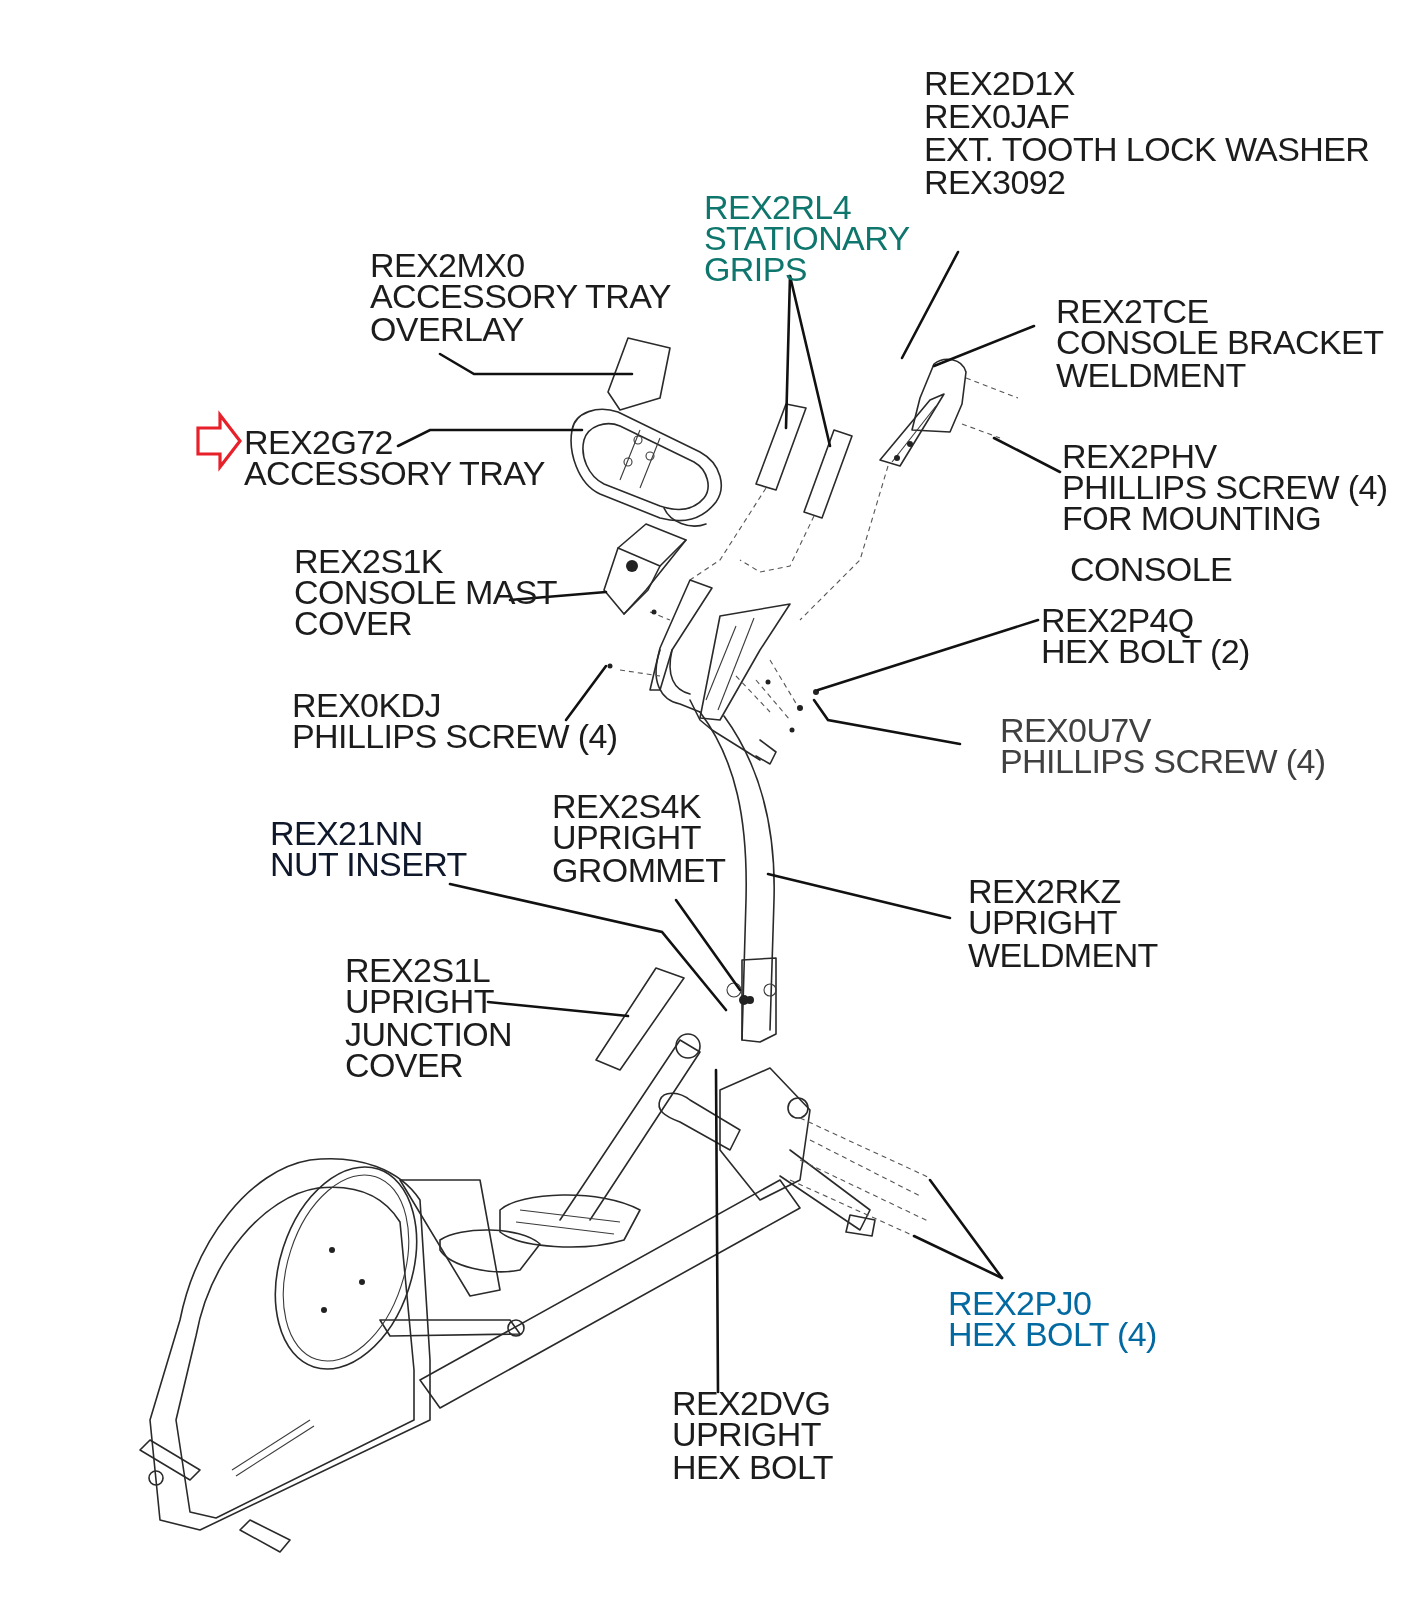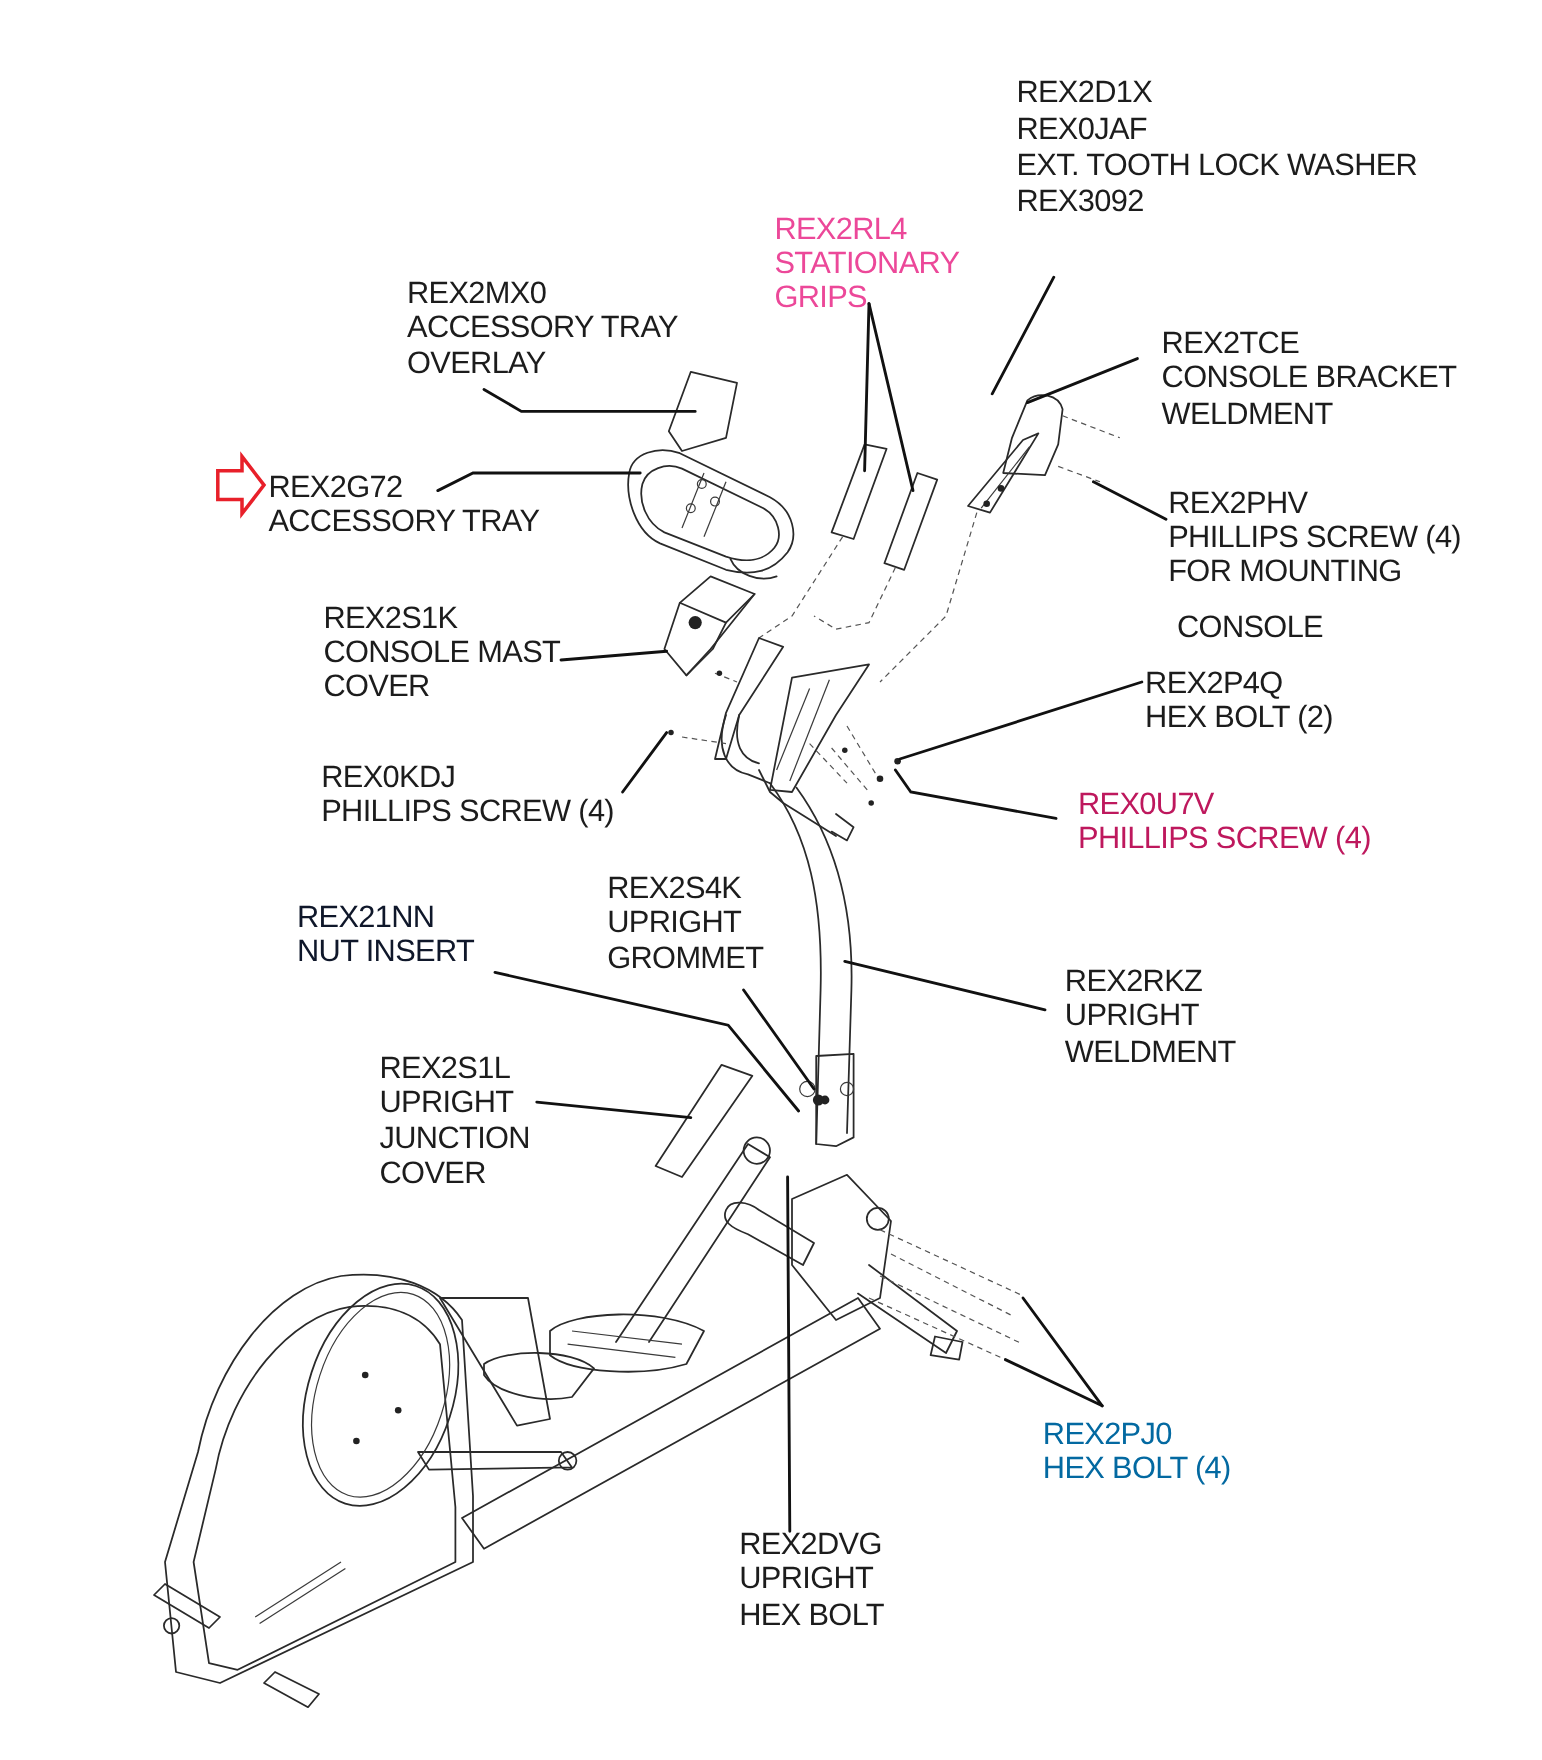--- a/index.html
+++ b/index.html
@@ -1,21 +1,21 @@
 <!DOCTYPE html>
 <html><head>
   <meta charset="utf-8">
   <style>
     html, body { margin: 0; padding: 0; background: #ffffff; }
     body { width: 1402px; height: 1600px; position: relative; overflow: hidden; }
     #canvas { position: absolute; left: 0; top: 0; width: 1402px; height: 1600px; }
     .label {
       position: absolute;
       font-family: "Liberation Sans", sans-serif;
-      font-size: 28px;
+      font-size: 34px;
       line-height: 31px;
       color: #1c1c1c;
       letter-spacing: -0.6px;
       white-space: nowrap;
       text-transform: uppercase;
     }
     .label .ln { display: block; }
     .label .ln.gap { margin-top: 2px; }
     svg .part { fill: none; stroke: #2a2a2a; stroke-width: 1.6; stroke-linejoin: round; stroke-linecap: round; }
     svg .thin { fill: none; stroke: #3a3a3a; stroke-width: 1.1; }
@@ -172,21 +172,21 @@
   </g>
 </svg>
 
 <div class="label" style="left: 924px; top: 68px; color: rgb(28, 28, 28);">
   <span class="ln">REX2D1X</span>
   <span class="ln gap">REX0JAF</span>
   <span class="ln gap">EXT. TOOTH LOCK WASHER</span>
   <span class="ln gap">REX3092</span>
 </div>
 
-<div class="label" style="left: 704px; top: 192px; color: #ec4899;">
+<div class="label" style="left: 704px; top: 192px; color: #0f766e;">
   <span class="ln">REX2RL4</span>
   <span class="ln">STATIONARY</span>
   <span class="ln">GRIPS</span>
 </div>
 
 <div class="label" style="left: 370px; top: 250px; color: rgb(28, 28, 28);">
   <span class="ln">REX2MX0</span>
   <span class="ln">ACCESSORY TRAY</span>
   <span class="ln gap">OVERLAY</span>
 </div>
@@ -218,21 +218,21 @@
 <div class="label" style="left: 1041px; top: 605px; color: rgb(28, 28, 28);">
   <span class="ln">REX2P4Q</span>
   <span class="ln">HEX BOLT (2)</span>
 </div>
 
 <div class="label" style="left: 292px; top: 690px; color: rgb(28, 28, 28);">
   <span class="ln">REX0KDJ</span>
   <span class="ln">PHILLIPS SCREW (4)</span>
 </div>
 
-<div class="label" style="left: 980px; top: 715px; color: #be185d;">
+<div class="label" style="left: 1000px; top: 715px; color: #404040;">
   <span class="ln">REX0U7V</span>
   <span class="ln">PHILLIPS SCREW (4)</span>
 </div>
 
 <div class="label" style="left: 552px; top: 791px; color: rgb(28, 28, 28);">
   <span class="ln">REX2S4K</span>
   <span class="ln">UPRIGHT</span>
   <span class="ln gap">GROMMET</span>
 </div>
 

